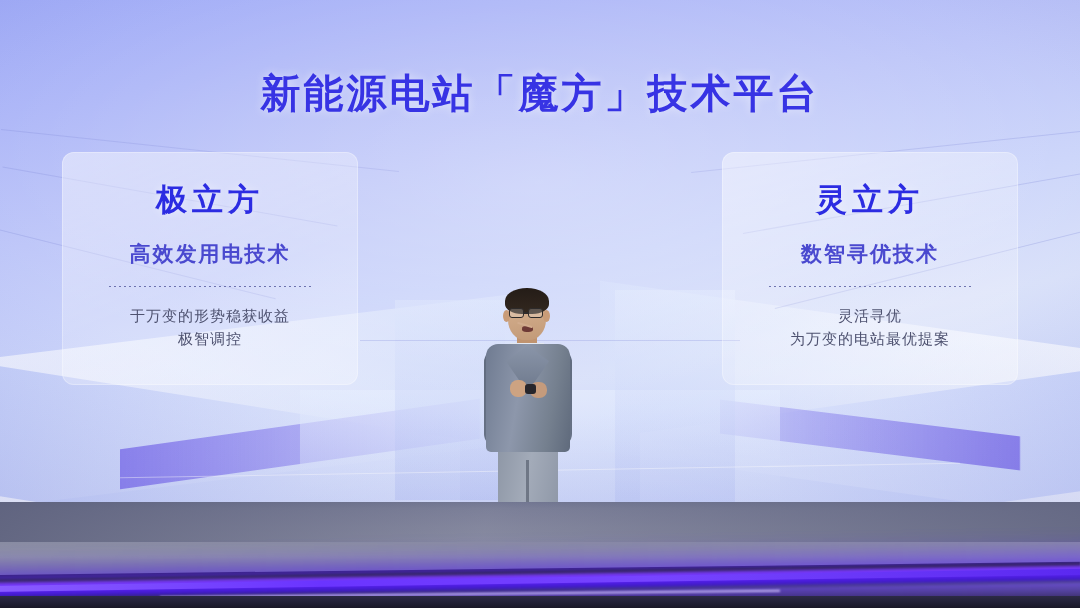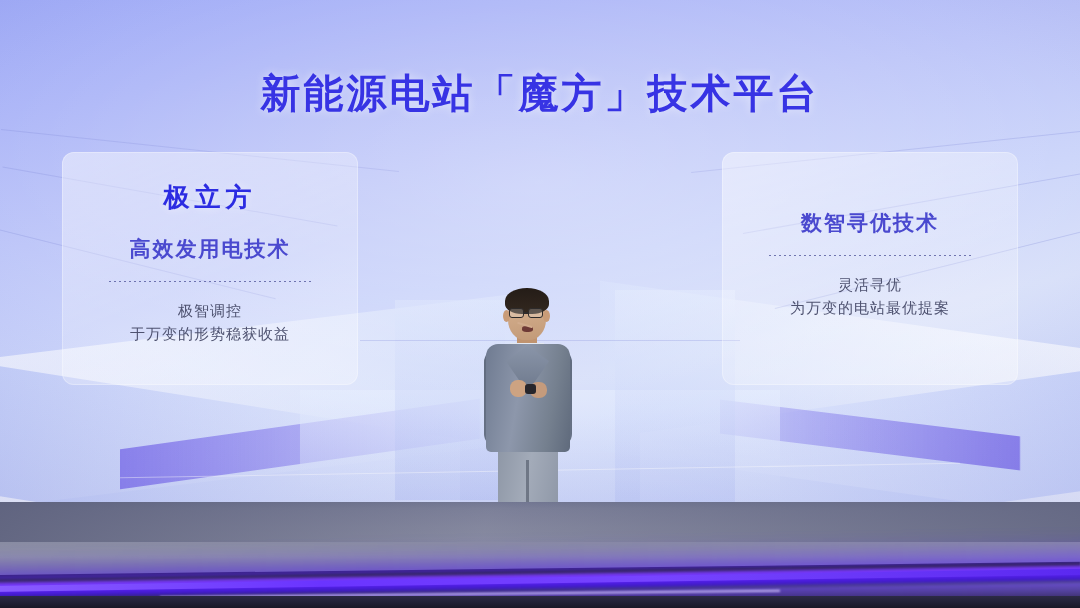--- a/index.html
+++ b/index.html
@@ -77,21 +77,21 @@
     display:flex;justify-content:space-between;
   }
   .card{
     width:296px;height:233px;border-radius:12px;
     background:linear-gradient(160deg,rgba(255,255,255,.46),rgba(255,255,255,.22) 55%,rgba(255,255,255,.30));
     box-shadow:inset 0 0 0 1px rgba(255,255,255,.30);
     display:flex;flex-direction:column;align-items:center;
     padding-top:32px;
   }
   .card-title{
-    font-size:26px;font-weight:bold;letter-spacing:5px;color:#2c2ce2;
+    font-size:31px;font-weight:bold;letter-spacing:5px;color:#2c2ce2;
     text-shadow:0 0 8px rgba(255,255,255,.5);
     line-height:1;
   }
   .card-sub{
     margin-top:28px;font-size:21px;font-weight:bold;letter-spacing:2px;
     color:#4a49cf;line-height:1;
   }
   .divider{
     margin-top:22px;width:202px;height:1px;
     background-image:linear-gradient(to right,rgba(74,80,150,.75) 0 2px,transparent 2px 5px);
@@ -234,26 +234,27 @@
 
   <div class="slide-title">新能源电站「魔方」技术平台</div>
 
   <div class="cards">
 
     <div class="card">
       <div class="card-title">极立方</div>
       <div class="card-sub">高效发用电技术</div>
       <div class="divider"></div>
       <div class="card-body">
+        <div>于万变的形势稳获收益</div>
         <div>极智调控</div>
-        <div>于万变的形势稳获收益</div>
       </div>
     </div>
 
     <div class="card">
+      <div class="card-title">灵立方</div>
       <div class="card-sub">数智寻优技术</div>
       <div class="divider"></div>
       <div class="card-body">
         <div>灵活寻优</div>
         <div>为万变的电站最优提案</div>
       </div>
     </div>
 
 
   </div>

